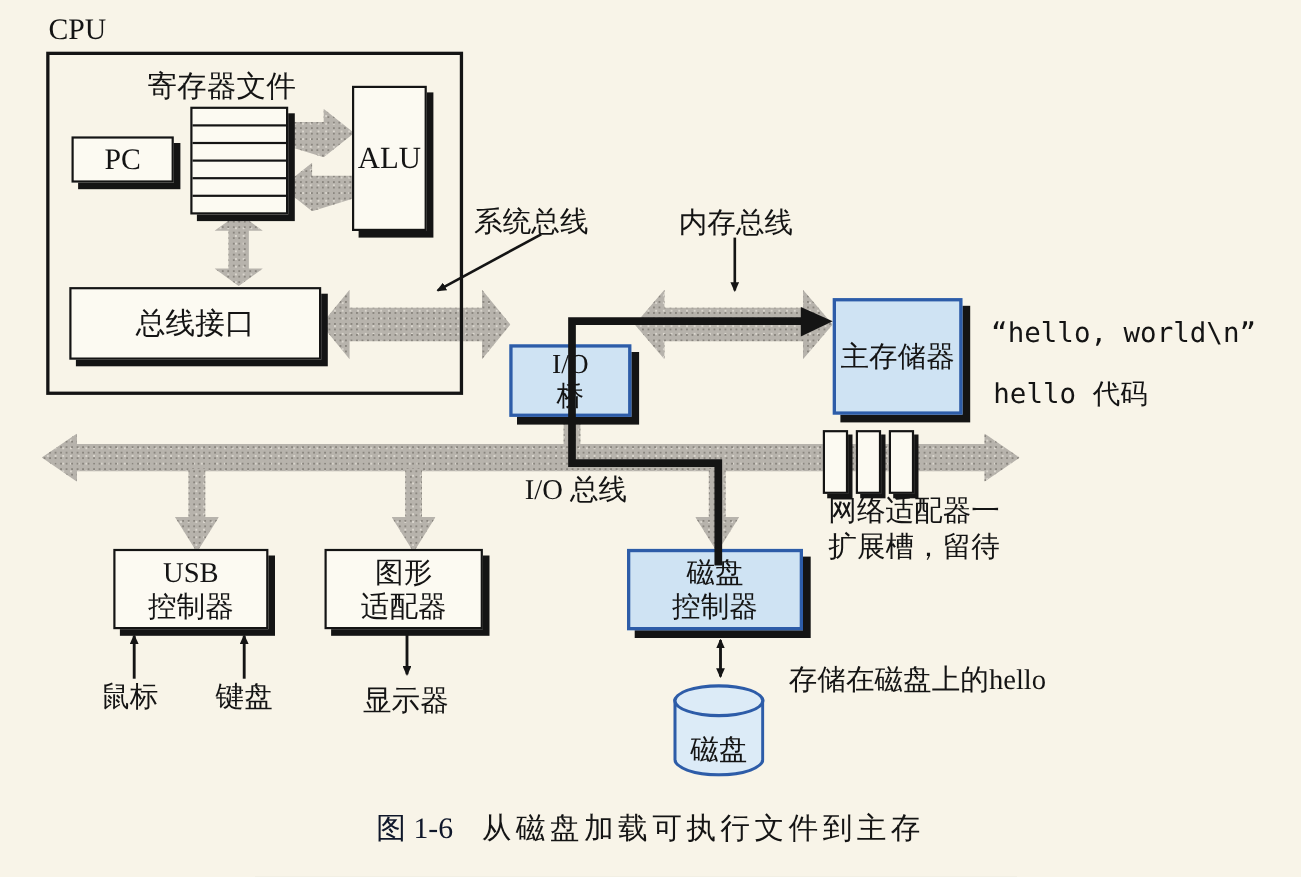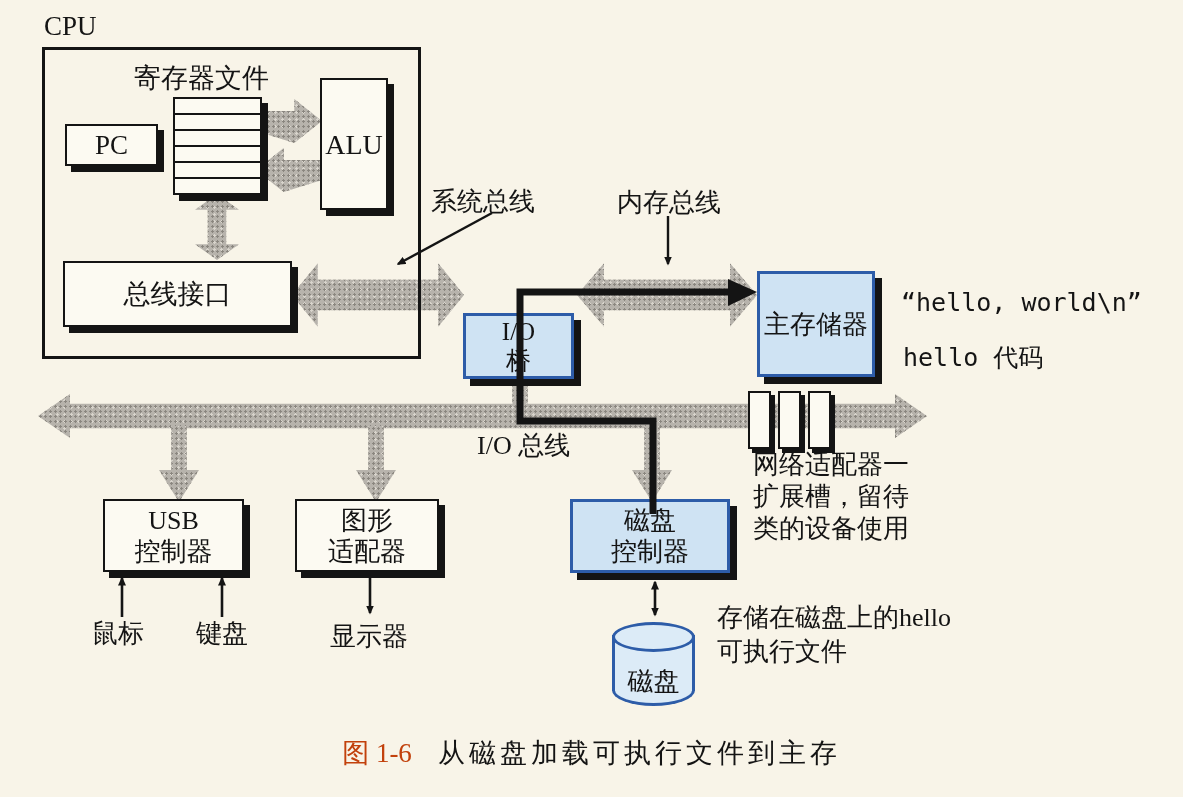--- a/index.html
+++ b/index.html
@@ -62,21 +62,21 @@
   .cyl-top{
     position:absolute;left:0;top:0;width:77px;height:24px;background:#dcebf7;
     border:3px solid #2d5ca8;border-radius:50%;
   }
 
   .caption{
     position:absolute;left:0;right:0;top:735px;display:flex;
     justify-content:center;align-items:baseline;gap:26px;
     font-size:27px;
   }
-  .caption .fig{color:#c2410c;text-align:right;}
+  .caption .fig{color:#0f172a;text-align:right;}
   .caption .ttl{letter-spacing:4px;}
 
   svg.overlay{position:absolute;left:0;top:0;z-index:30;pointer-events:none;} .z10{z-index:10;} .z5{z-index:5;}
 </style>
 </head>
 <body>
 
 <div id="stage">
 
   <div class="gray ar-right z5" style="left:256px;top:99px;width:66px;height:44px;"></div>
@@ -131,21 +131,20 @@
 
   <div class="abs mono z10" style="left:901px;top:256px;">“hello, world\n”</div>
   <div class="abs mono z10" style="left:903px;top:309px;">hello 代码</div>
 
   <div class="slot z10" style="left:748px;top:391px;"></div>
   <div class="slot z10" style="left:778px;top:391px;"></div>
   <div class="slot z10" style="left:808px;top:391px;"></div>
   <div class="abs z10" style="left:753px;top:449px;font-size:26px;line-height:32px;">
     <span style="display:block;">网络适配器一</span>
     <span style="display:block;">扩展槽，留待</span>
-    <span style="display:block;">类的设备使用</span>
   </div>
 
   <div class="wbox z10" style="left:103px;top:499px;width:137px;height:69px;">
     <span class="boxline">USB</span>
     <span class="boxline">控制器</span>
   </div>
 
   <div class="wbox z10" style="left:295px;top:499px;width:140px;height:69px;">
     <span class="boxline">图形</span>
     <span class="boxline">适配器</span>
@@ -161,21 +160,20 @@
   <div class="abs lbl z10" style="left:330px;top:621px;">显示器</div>
 
   <div class="abs z10" style="left:612px;top:622px;width:83px;height:86px;">
     <div class="cyl-body"></div>
     <div class="cyl-top"></div>
     <div class="abs" style="left:0;top:42px;width:83px;text-align:center;font-size:26px;">磁盘</div>
   </div>
 
   <div class="abs z10" style="left:717px;top:601px;font-size:26px;line-height:34px;">
     <span style="display:block;">存储在磁盘上的hello</span>
-    <span style="display:block;">可执行文件</span>
   </div>
 
   <div class="caption z10">
     <span class="fig">图 1-6</span>
     <span class="ttl">从磁盘加载可执行文件到主存</span>
   </div>
 
   <svg class="overlay" width="1183" height="797" viewBox="0 0 1183 797">
     <defs>
       <marker id="ah" orient="auto" markerWidth="9" markerHeight="8" refX="7.5" refY="4" markerUnits="userSpaceOnUse">

